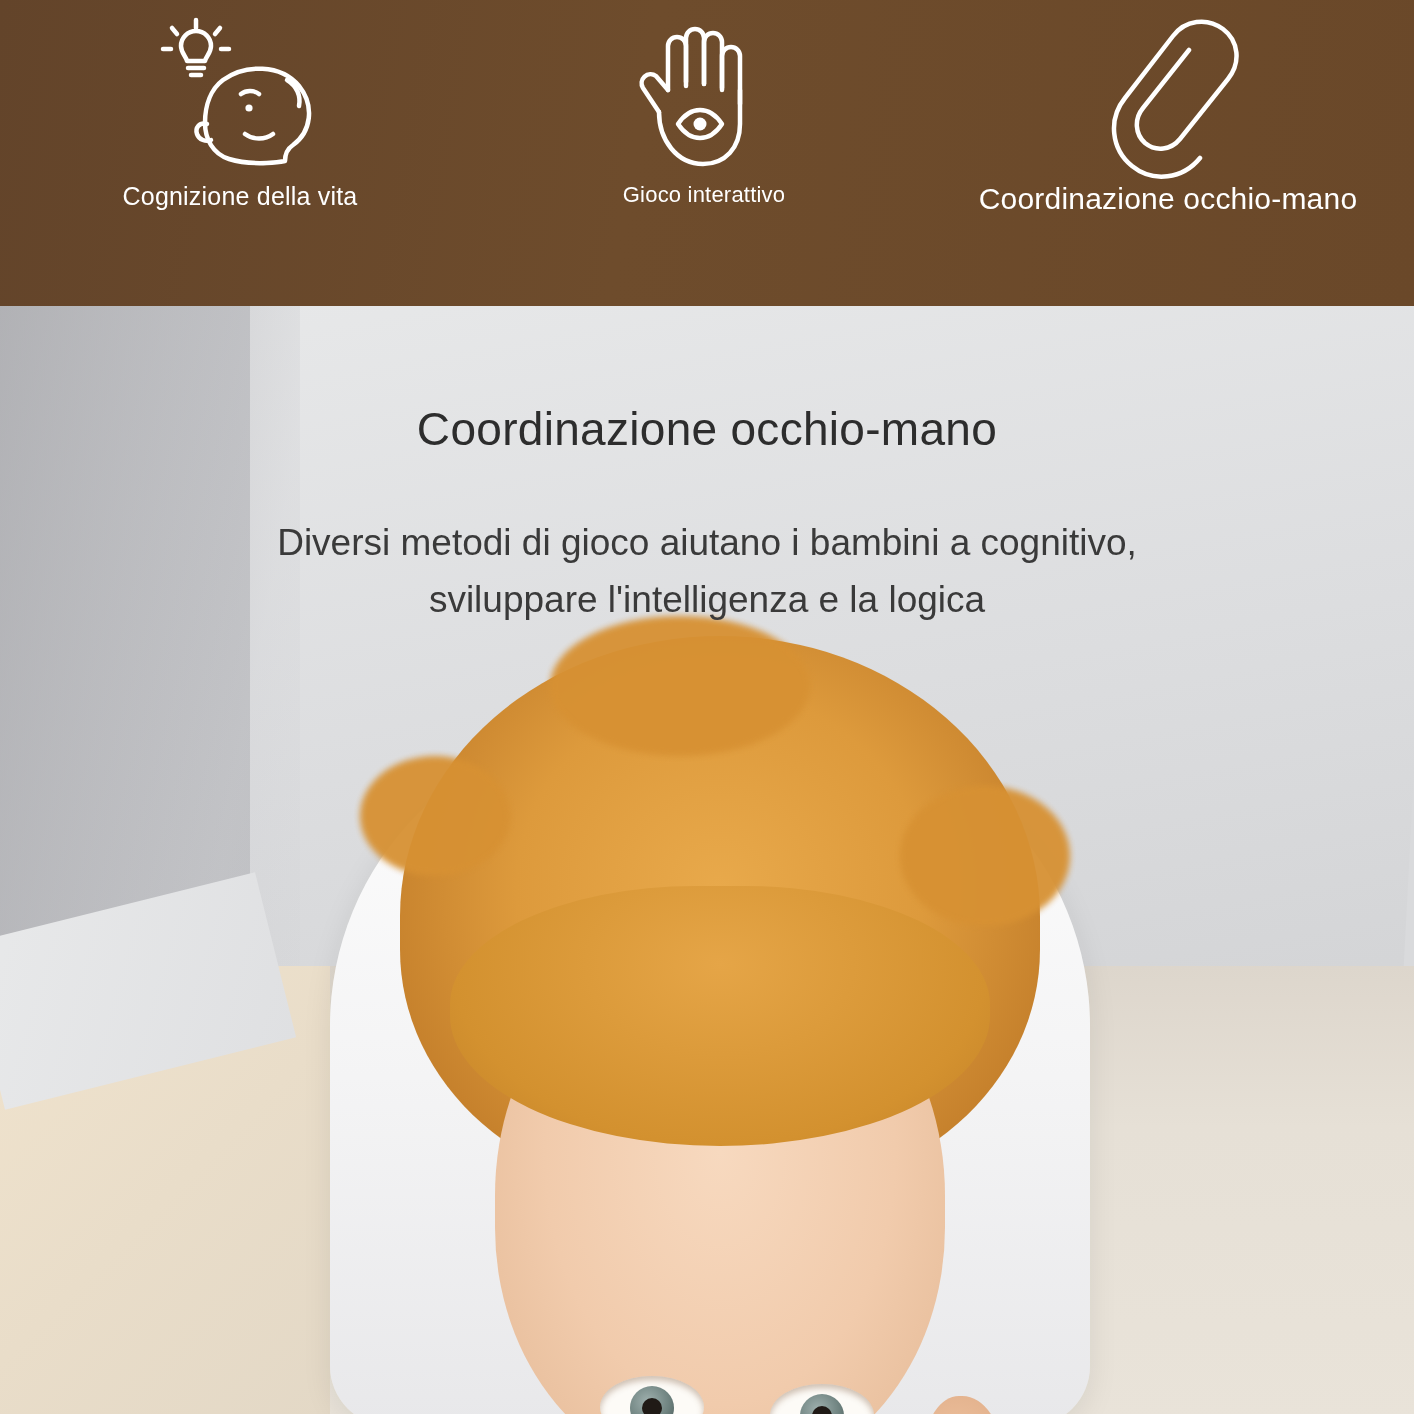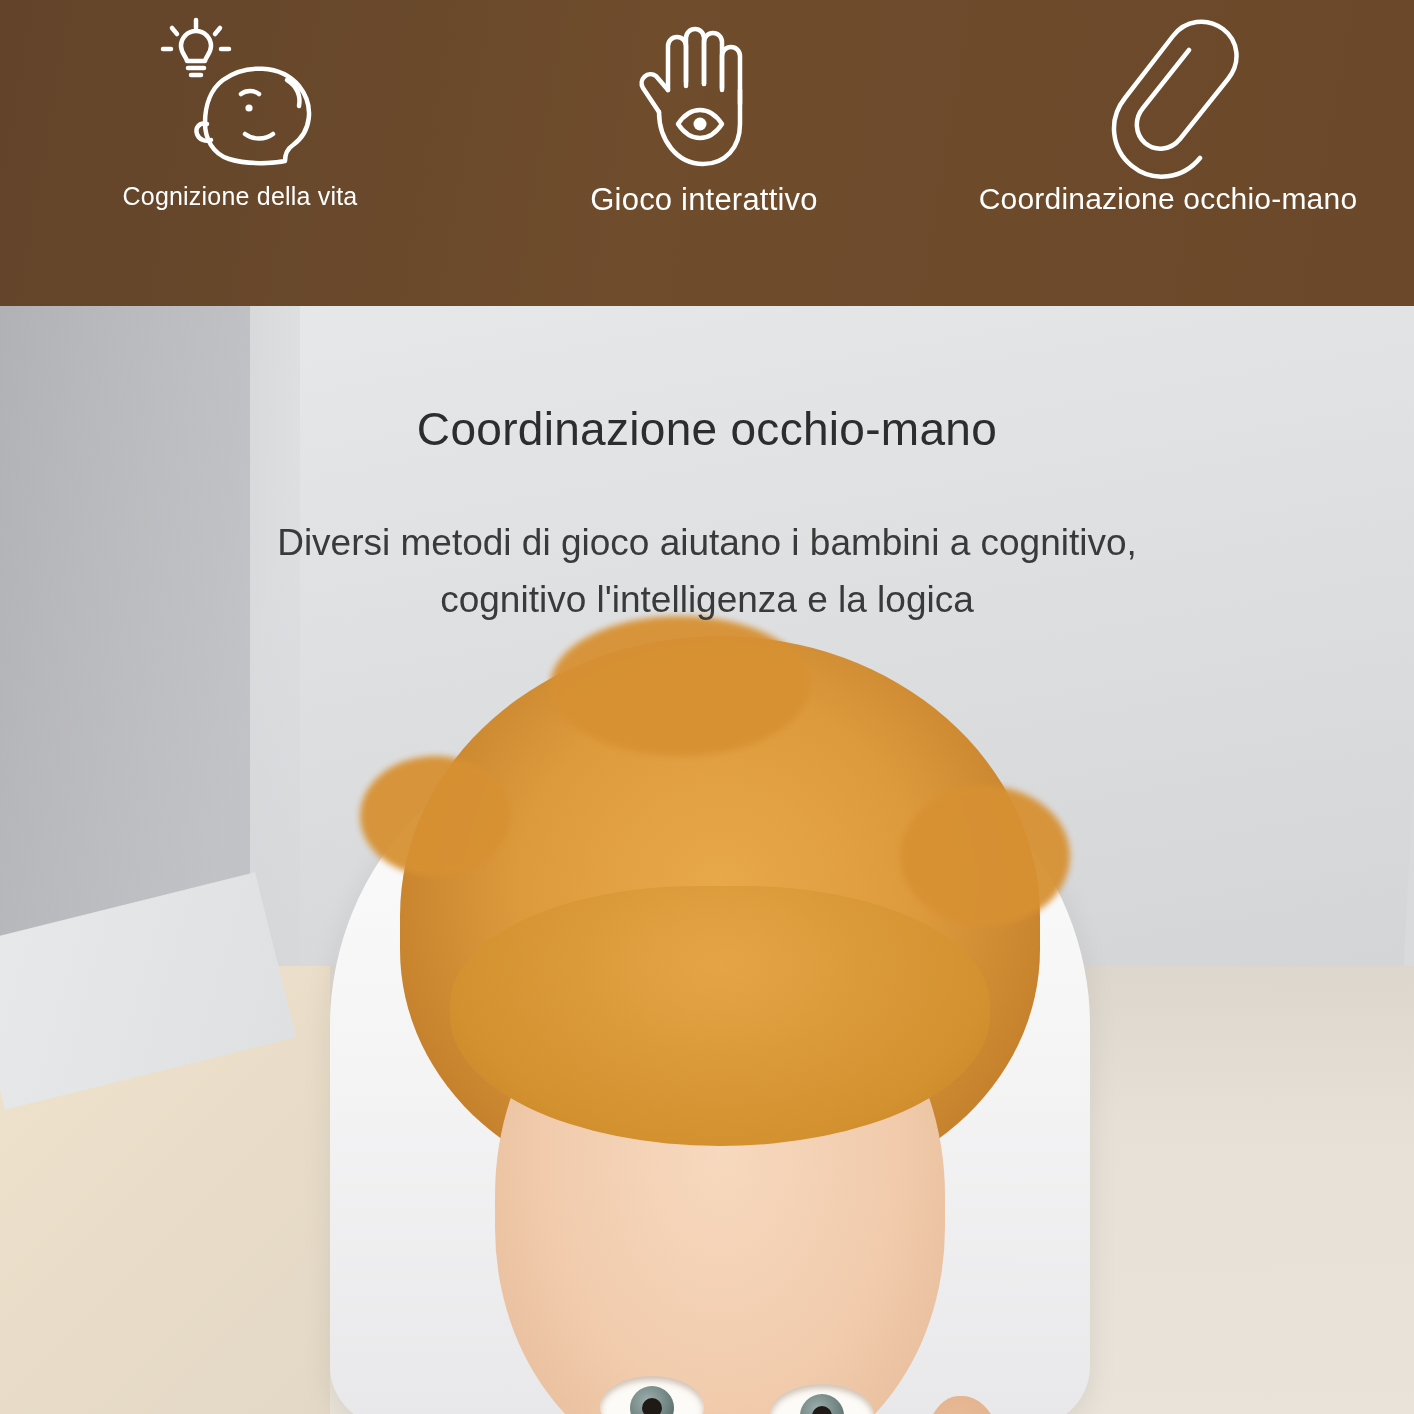--- a/index.html
+++ b/index.html
@@ -57,21 +57,21 @@
   }
 
   .feature-label {
     color: #ffffff;
     line-height: 1.14;
     letter-spacing: 0.2px;
     font-weight: 400;
   }
 
   .fi-0 .feature-label { font-size: 25px; }
-  .fi-1 .feature-label { font-size: 31px; }
+  .fi-1 .feature-label { font-size: 22px; }
   .fi-2 .feature-label { font-size: 38px; }
   .fi-3 .feature-label { font-size: 30px; }
 
   
   .photo {
     position: absolute;
     top: 306px;
     left: 0;
     width: 1414px;
     height: 1108px;
@@ -311,16 +311,16 @@
           <div class="pupil"></div>
         </div>
       </div>
 
     </div>
   </div>
 
   <div class="overlay-text">
     <h2 class="headline">Coordinazione occhio-mano</h2>
     <p class="subline">Diversi metodi di gioco aiutano i bambini a cognitivo,</p>
-    <p class="subline">cognitivo l'intelligenza e la logica</p>
+    <p class="subline">sviluppare l'intelligenza e la logica</p>
   </div>
 
 </div>
 
 </body></html>

